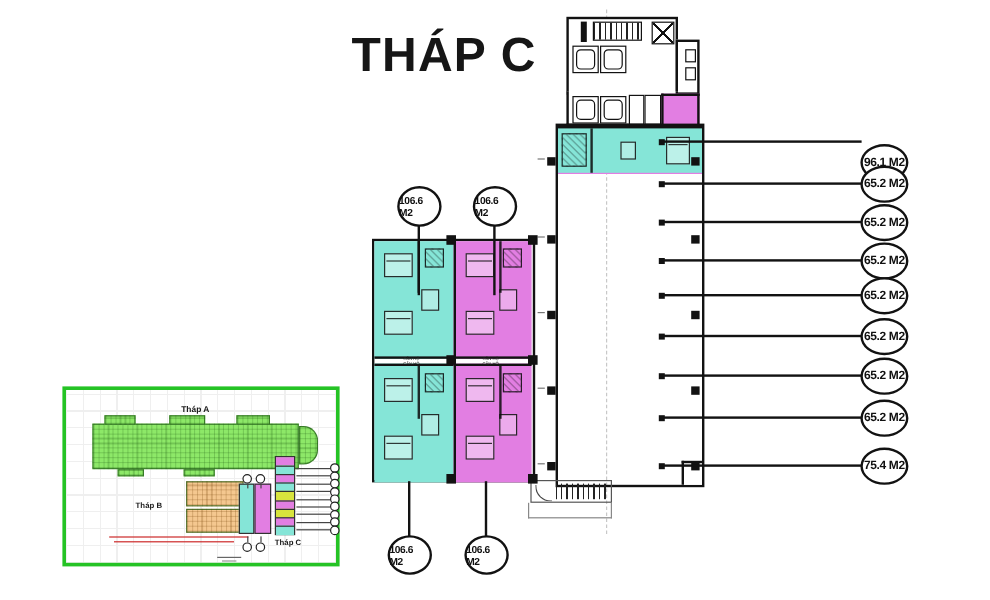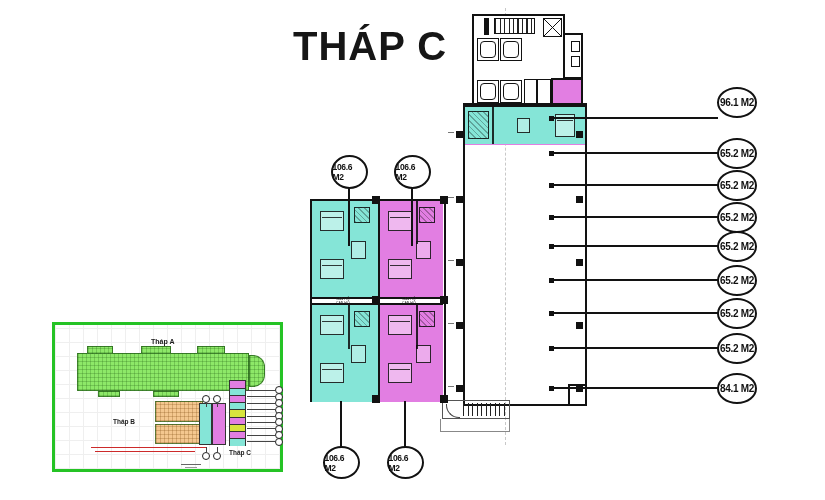--- a/index.html
+++ b/index.html
@@ -242,21 +242,21 @@
       <div class="mini-line" style="left: 162px; top: 78px; width: 0.9px; height: 4px;"></div>
       <div class="mini-circ" style="left: 147px; top: 127px; width: 8px; height: 8px;"></div>
       <div class="mini-line" style="left: 151px; top: 122px; width: 0.9px; height: 5px;"></div>
       <div class="mini-circ" style="left: 158px; top: 127px; width: 8px; height: 8px;"></div>
       <div class="mini-line" style="left: 162px; top: 122px; width: 0.9px; height: 5px;"></div>
     </div>
 
   <div id="gen">
       <div class="lead-h" style="left: 552px; top: 116.7px; width: 166px;"></div>
       <div class="lead-dot" style="left: 549px; top: 115.5px;"></div>
-      <div class="area-circle" style="left: 717px; top: 87px; width: 40px; height: 31px; font-size: 10px;">96.1 M2</div>
+      <div class="area-circle" style="left: 717px; top: 120px; width: 40px; height: 31px; font-size: 10px;">96.1 M2</div>
       <div class="lead-h" style="left: 552px; top: 151.7px; width: 166px;"></div>
       <div class="lead-dot" style="left: 549px; top: 150.5px;"></div>
       <div class="area-circle" style="left: 717px; top: 137.5px; width: 40px; height: 31px; font-size: 10px;">65.2 M2</div>
       <div class="lead-h" style="left: 552px; top: 183.7px; width: 166px;"></div>
       <div class="lead-dot" style="left: 549px; top: 182.5px;"></div>
       <div class="area-circle" style="left: 717px; top: 169.5px; width: 40px; height: 31px; font-size: 10px;">65.2 M2</div>
       <div class="lead-h" style="left: 552px; top: 215.7px; width: 166px;"></div>
       <div class="lead-dot" style="left: 549px; top: 214.5px;"></div>
       <div class="area-circle" style="left: 717px; top: 201.5px; width: 40px; height: 31px; font-size: 10px;">65.2 M2</div>
       <div class="lead-h" style="left: 552px; top: 244.7px; width: 166px;"></div>
@@ -266,21 +266,21 @@
       <div class="lead-dot" style="left: 549px; top: 277.5px;"></div>
       <div class="area-circle" style="left: 717px; top: 264.5px; width: 40px; height: 31px; font-size: 10px;">65.2 M2</div>
       <div class="lead-h" style="left: 552px; top: 311.7px; width: 166px;"></div>
       <div class="lead-dot" style="left: 549px; top: 310.5px;"></div>
       <div class="area-circle" style="left: 717px; top: 297.5px; width: 40px; height: 31px; font-size: 10px;">65.2 M2</div>
       <div class="lead-h" style="left: 552px; top: 346.7px; width: 166px;"></div>
       <div class="lead-dot" style="left: 549px; top: 345.5px;"></div>
       <div class="area-circle" style="left: 717px; top: 332.5px; width: 40px; height: 31px; font-size: 10px;">65.2 M2</div>
       <div class="lead-h" style="left: 552px; top: 386.7px; width: 166px;"></div>
       <div class="lead-dot" style="left: 549px; top: 385.5px;"></div>
-      <div class="area-circle" style="left: 717px; top: 372.5px; width: 40px; height: 31px; font-size: 10px;">84.1 M2</div>
+      <div class="area-circle" style="left: 717px; top: 372.5px; width: 40px; height: 31px; font-size: 10px;">75.4 M2</div>
       <div class="col-sq" style="left: 372px; top: 196px; width: 8px; height: 8px;"></div>
       <div class="col-sq" style="left: 440px; top: 196px; width: 8px; height: 8px;"></div>
       <div class="col-sq" style="left: 372px; top: 296px; width: 8px; height: 8px;"></div>
       <div class="col-sq" style="left: 440px; top: 296px; width: 8px; height: 8px;"></div>
       <div class="col-sq" style="left: 372px; top: 395px; width: 8px; height: 8px;"></div>
       <div class="col-sq" style="left: 440px; top: 395px; width: 8px; height: 8px;"></div>
       <div class="col-sq" style="left: 456px; top: 131px; width: 7px; height: 7px;"></div>
       <div class="col-sq" style="left: 576px; top: 131px; width: 7px; height: 7px;"></div>
       <div style="position: absolute; left: 448px; top: 132px; width: 6px; height: 1px; background: rgb(119, 119, 119);"></div>
       <div class="col-sq" style="left: 456px; top: 196px; width: 7px; height: 7px;"></div>

